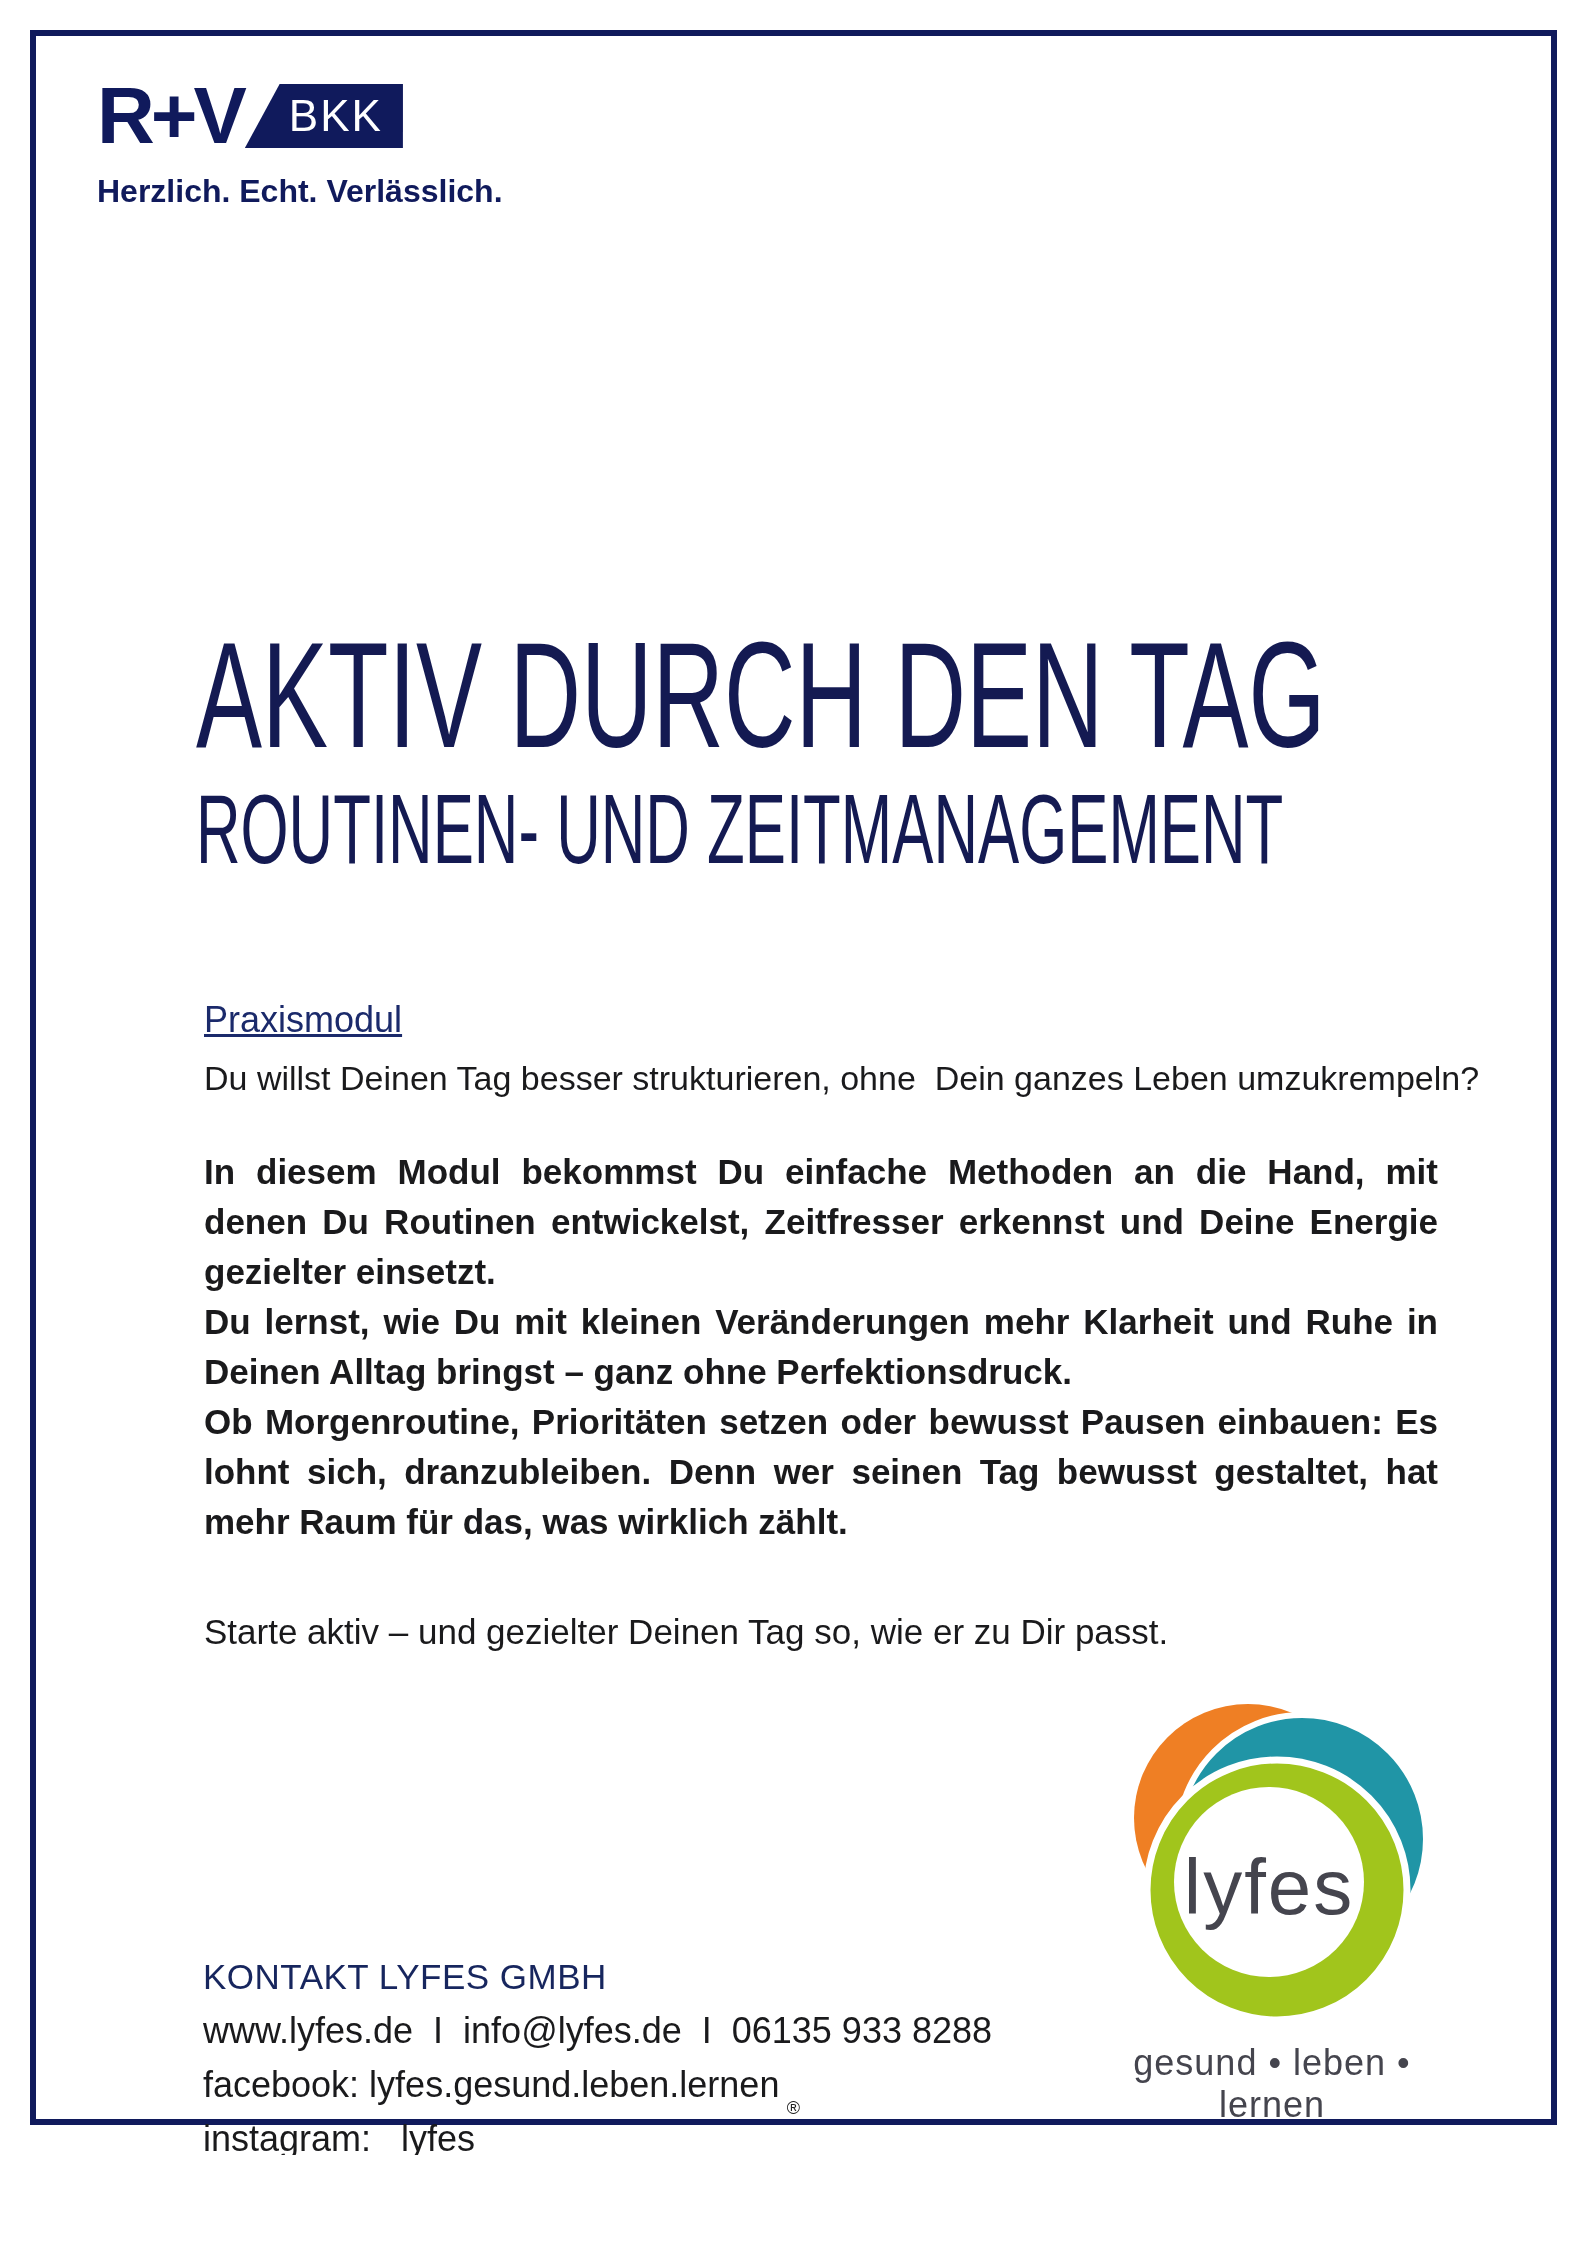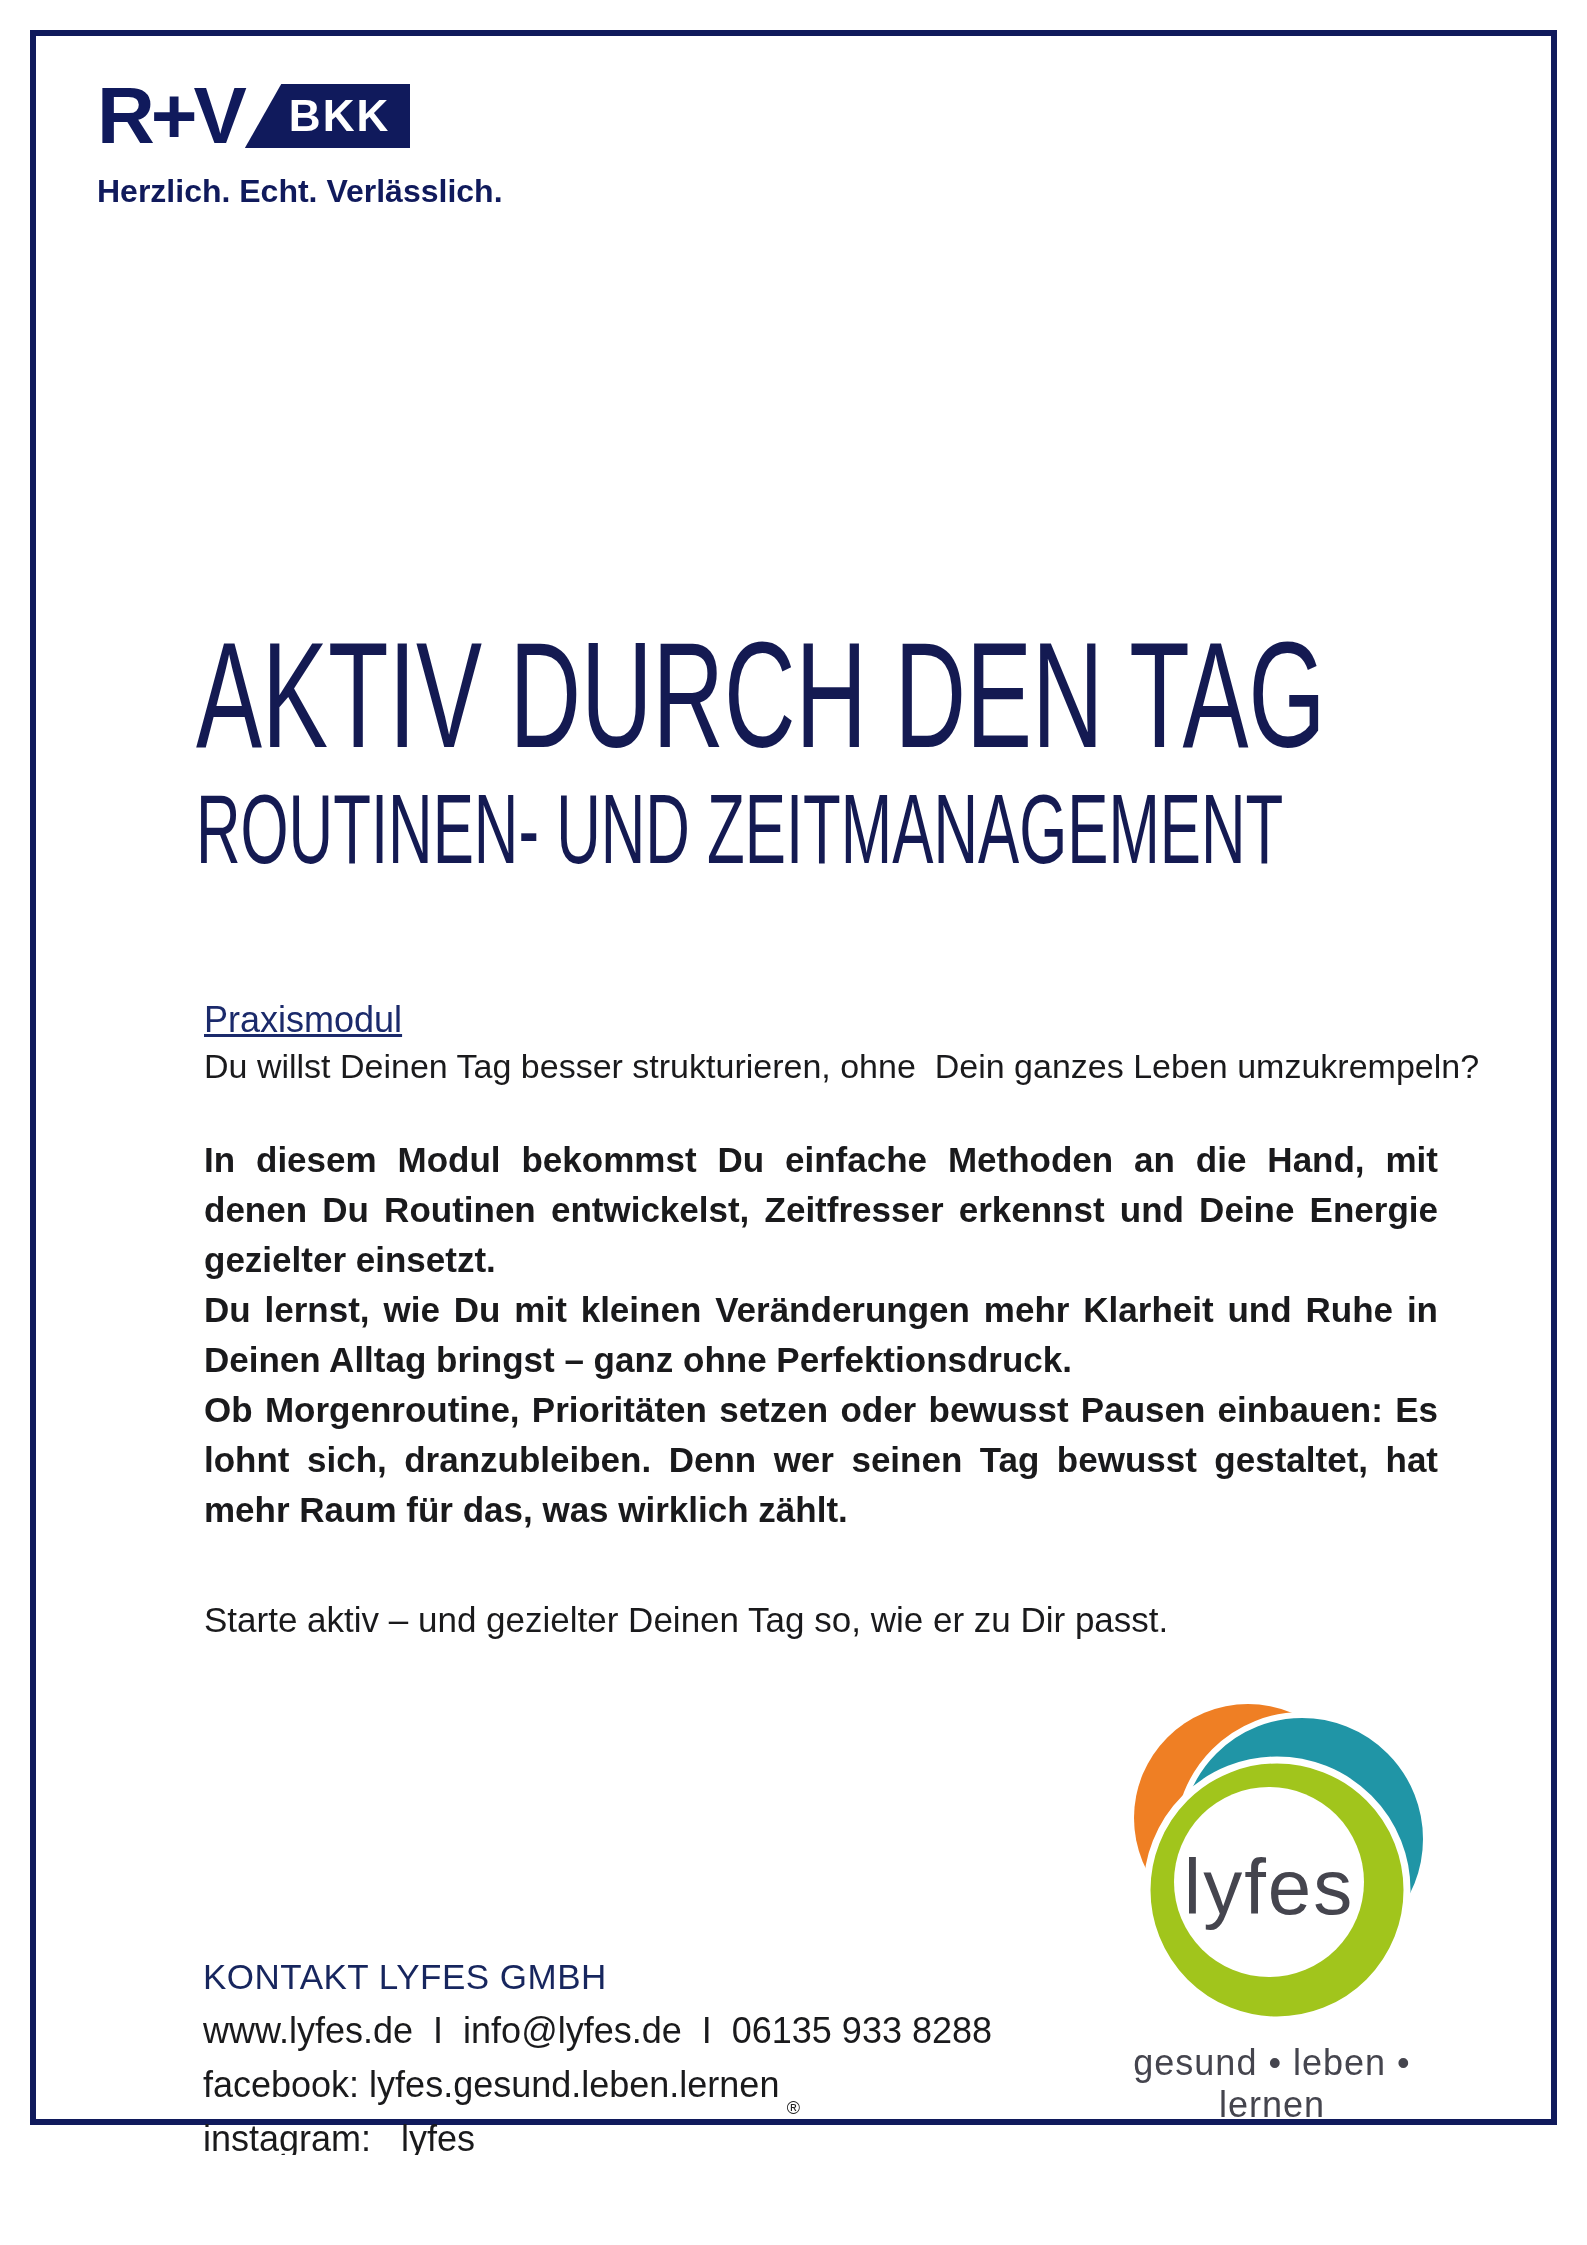--- a/index.html
+++ b/index.html
@@ -27,21 +27,21 @@
   .rv-text {
     font-size: 80px; font-weight: 800; letter-spacing: -4px;
     color: #101a5c; line-height: 1; margin-right: 2px;
   }
   .bkk-box {
     height: 64px; display: flex; align-items: center;
     background: #101a5c; color: #ffffff;
     padding: 0 20px 0 44px;
     clip-path: polygon(22% 0, 100% 0, 100% 100%, 0 100%);
   }
-  .bkk-box span { font-size: 44px; font-weight: 700; letter-spacing: 2px; line-height: 1; }
+  .bkk-box span { font-size: 44px; font-weight: 400; letter-spacing: 2px; line-height: 1; }
   .rv-tagline {
     margin-top: 24px;
     font-size: 32px; font-weight: 700; color: #101a5c;
   }
 
   
   .hero { position: absolute; left: 196px; top: 620px; }
   .title {
     font-size: 150px; font-weight: 400; color: #141a52;
     line-height: 1; white-space: nowrap;
@@ -51,20 +51,21 @@
     margin-top: 10px;
     font-size: 98px; font-weight: 400; color: #141a52;
     line-height: 1; white-space: nowrap;
     transform: scaleX(0.63); transform-origin: left top;
   }
 
   
   .copy { position: absolute; left: 204px; top: 998px; width: 1234px; color: #1a1a1c; }
   .section-label { font-size: 36px; color: #1b2a6b; line-height: 1.2; text-decoration: underline; }
   .lead {
+    margin-top: 12px;
     font-size: 34px; line-height: 50px; white-space: pre;
   }
   .paras { margin-top: 44px; font-weight: bold; }
   .paras p {
     font-size: 35px; line-height: 50px;
     text-align: justify;
   }
   .closing { margin-top: 60px; font-size: 35px; line-height: 50px; }
 
   

